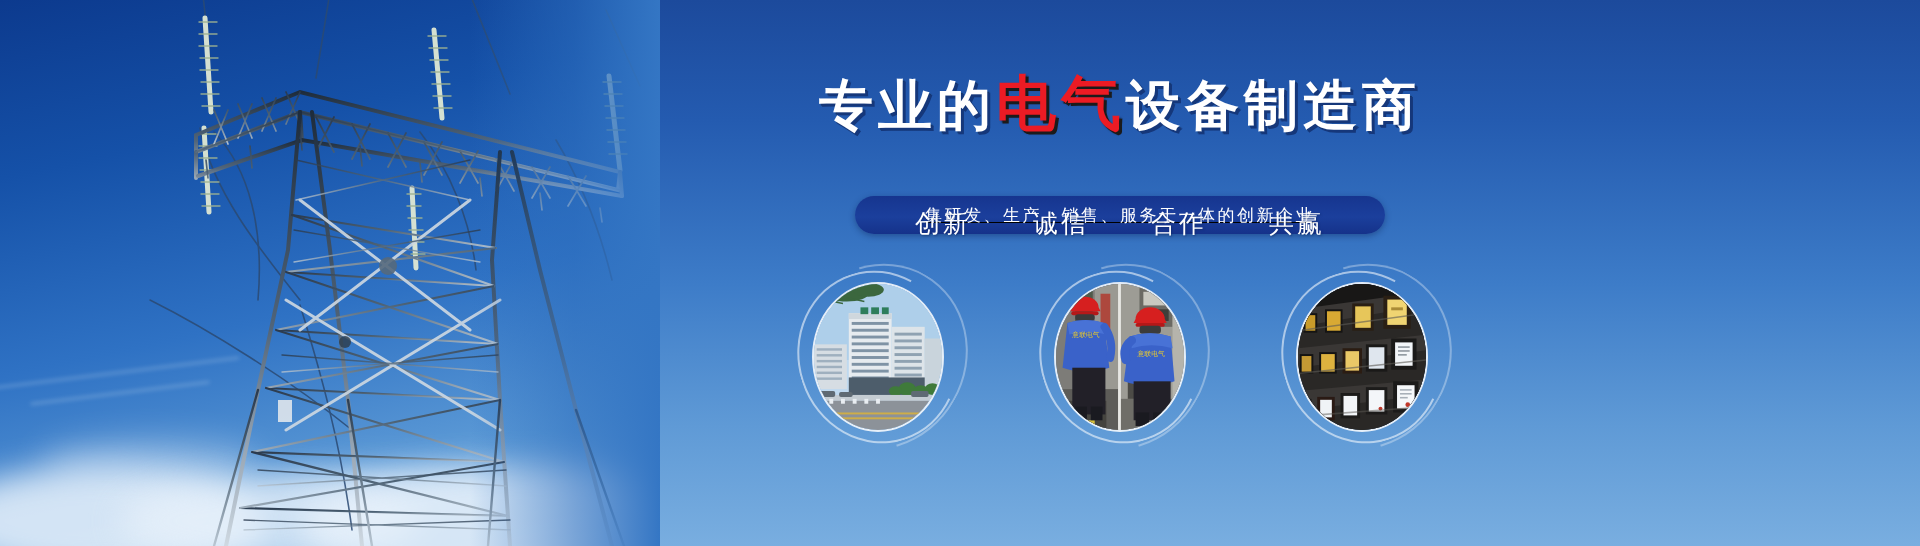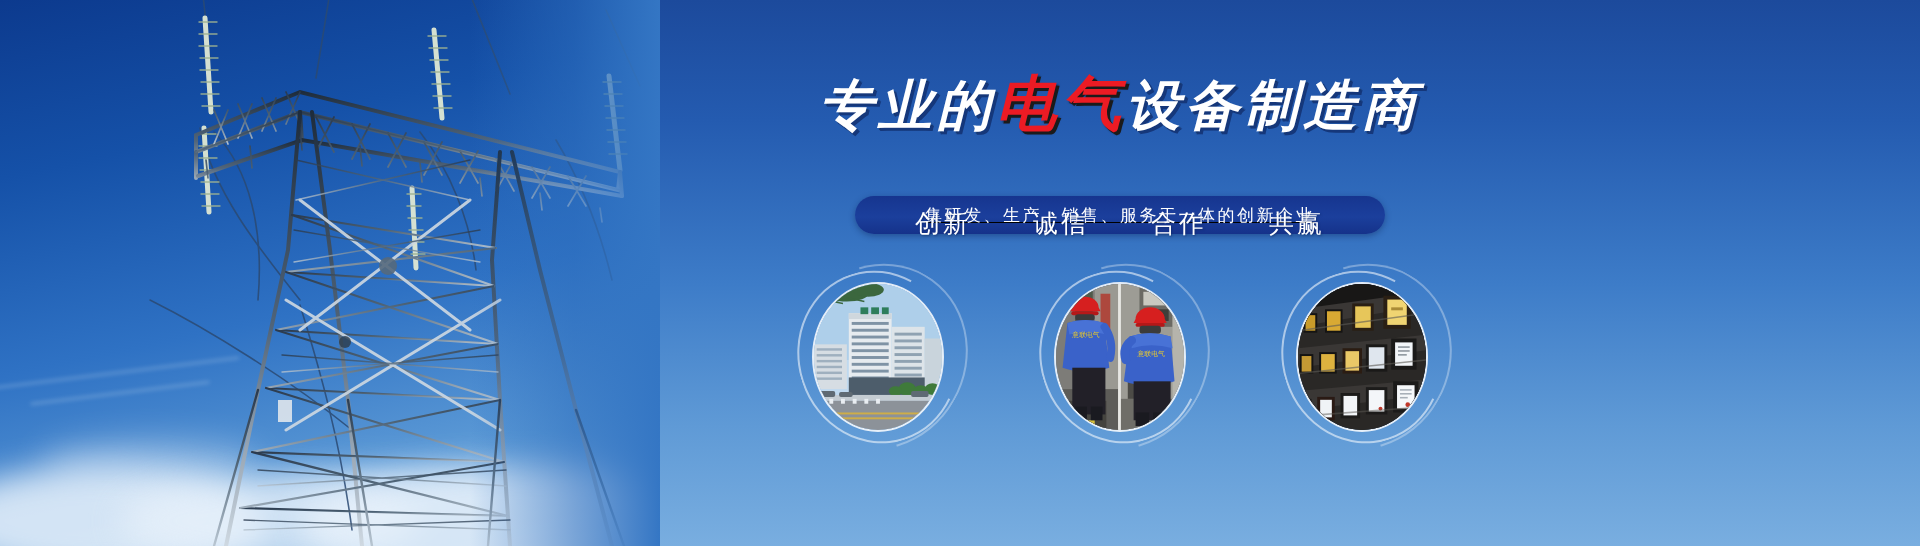--- a/index.html
+++ b/index.html
@@ -33,21 +33,20 @@
   
   .pylon{position:absolute;left:0;top:0;width:660px;height:546px;}
 
   
   .content{position:absolute;left:660px;top:0;width:1260px;height:546px;}
 
   .headline{
     position:absolute;left:0;top:74px;width:920px;text-align:center;
     font-size:54px;font-weight:bold;letter-spacing:5px;line-height:1;
     white-space:nowrap;
-    font-style:italic;
   }
   .headline span{color:#ffffff;text-shadow:3px 3px 0 #15377a,2px 2px 1px rgba(0,0,0,.45);}
   .headline .hl{color:#ec1b24;font-size:60px;text-shadow:3px 3px 0 #1b1b1b,2px 2px 2px rgba(0,0,0,.5);}
 
   .pill{
     position:absolute;left:195px;top:196px;width:530px;height:38px;
     border-radius:19px;
     background:linear-gradient(180deg,#16358f 0%,#1b3f9c 55%,#15328a 100%);
     box-shadow:0 2px 6px rgba(10,30,80,.4);
     display:flex;align-items:center;justify-content:center;text-decoration:underline;

